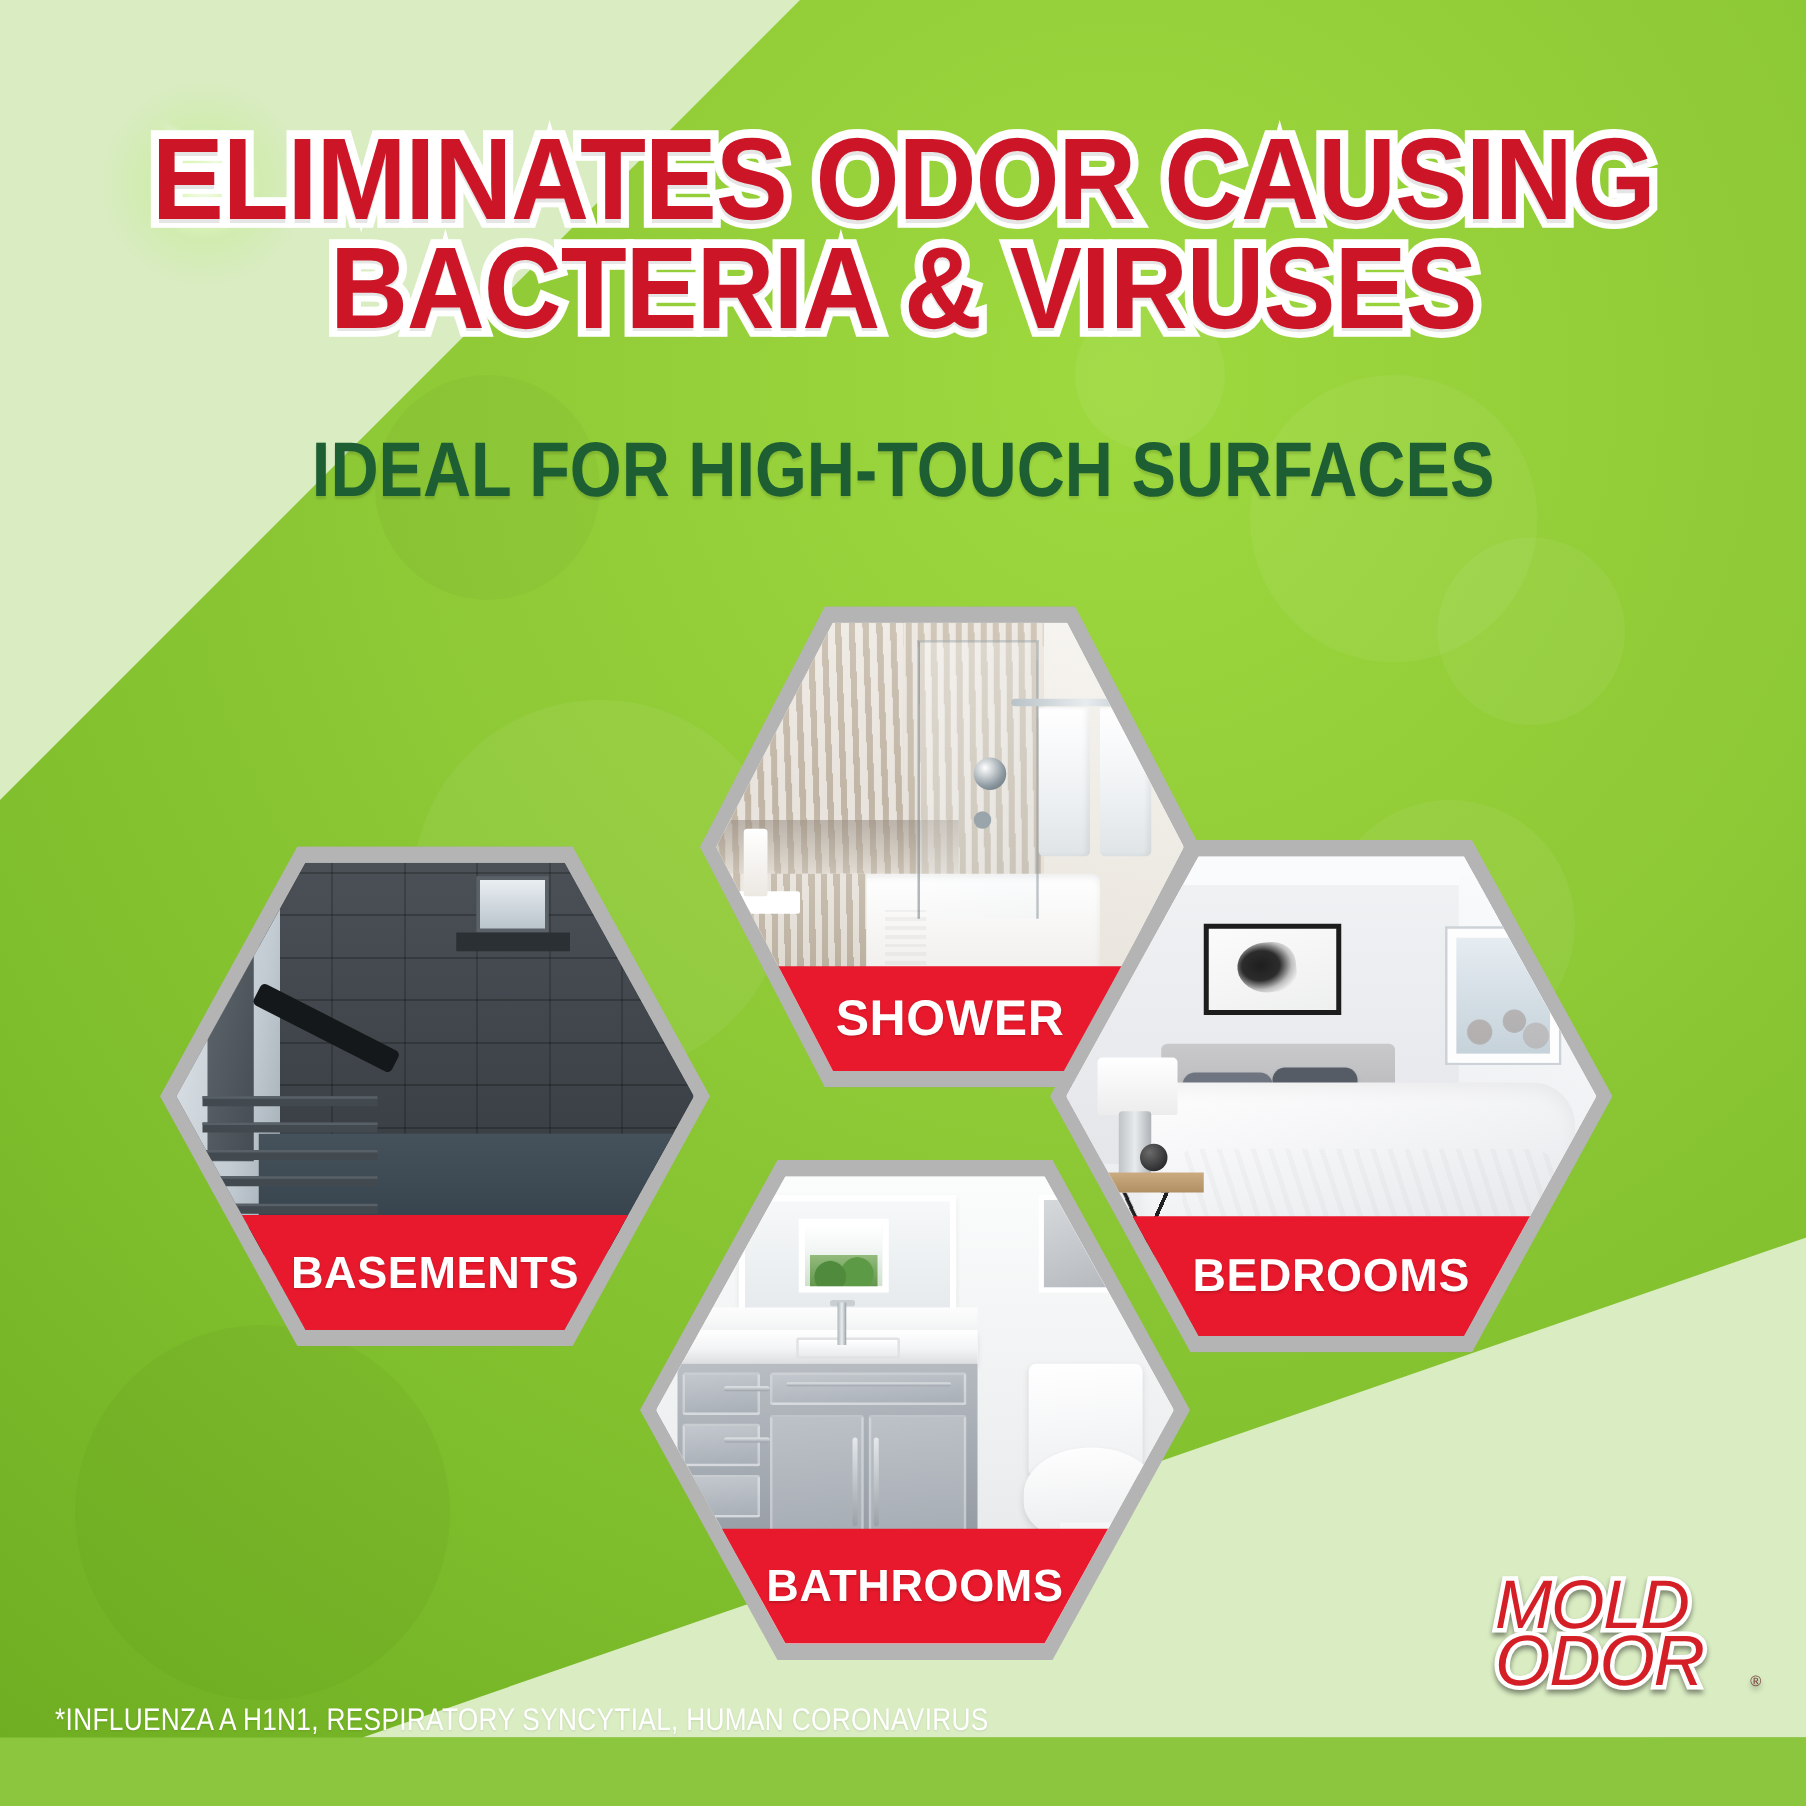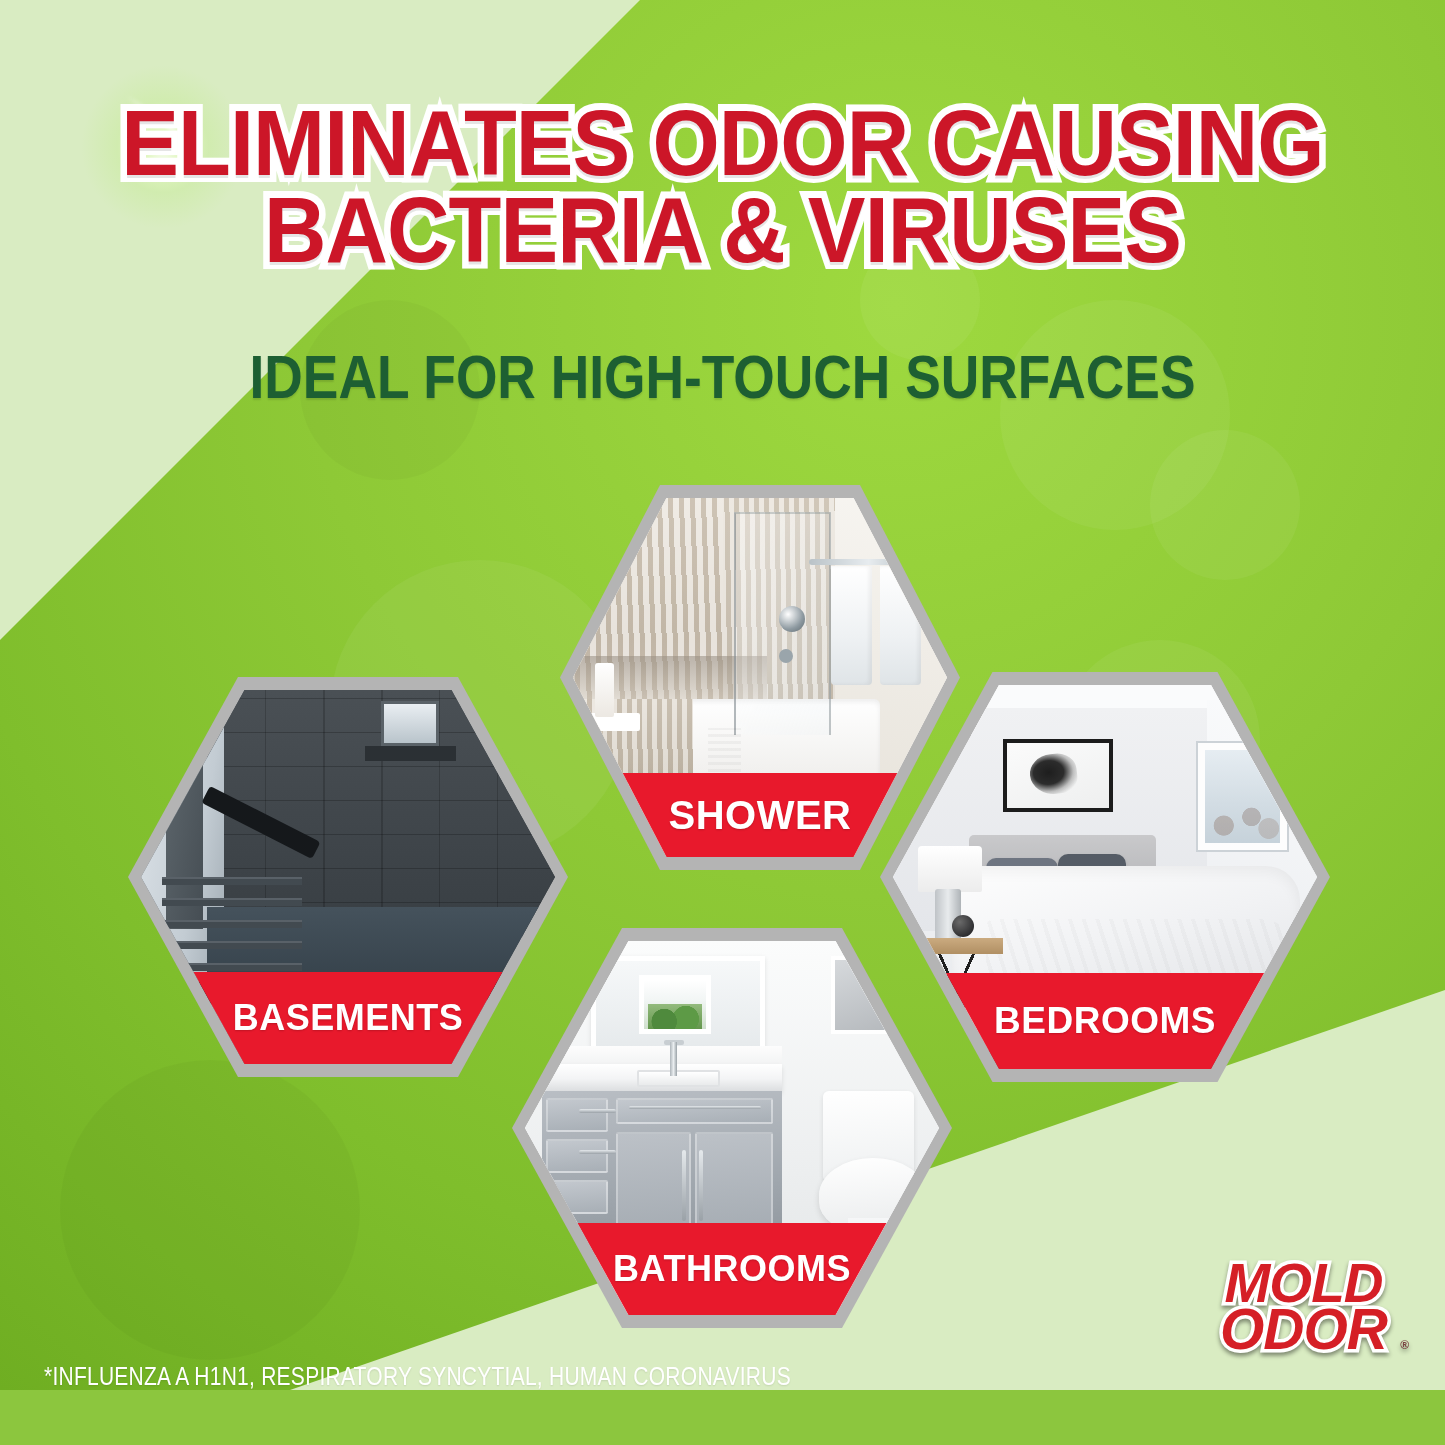--- a/index.html
+++ b/index.html
@@ -93,21 +93,21 @@
     font-weight:bold;
     text-align:center;
     letter-spacing:0.5px;
     display:flex; align-items:center; justify-content:center;
     text-shadow:0 1px 2px rgba(0,0,0,0.18);
   }
 
   
   #hex-basements{ left:128px; top:677px; width:440px; height:400px; }
   #hex-shower   { left:560px; top:485px; width:400px; height:385px; }
-  #hex-bedrooms { left:880px; top:672px; width:450px; height:410px; }
+  #hex-bedrooms { left:840px; top:672px; width:450px; height:410px; }
   #hex-bathrooms{ left:512px; top:928px; width:440px; height:400px; }
 
   #hex-basements .hex-label{ height:92px; font-size:36px; }
   #hex-shower    .hex-label{ height:84px; font-size:40px; }
   #hex-bedrooms  .hex-label{ height:96px; font-size:37px; }
   #hex-bathrooms .hex-label{ height:92px; font-size:36px;align-items:center; }
 
   
   
   .bs{ position:absolute; inset:0; background:linear-gradient(175deg,#3d4348 0%, #2f3539 55%, #3a4045 100%); }
@@ -294,22 +294,22 @@
     color:#ffffff;
     font-size:25px;
     font-weight:normal;
     letter-spacing:0.3px;
     transform:scaleX(0.84);
     transform-origin:left center;
     text-shadow:0 1px 2px rgba(0,0,0,0.10);
   }
   .logo{
     position:absolute; right:34px; bottom:36px;
-    width:215px; text-align:center;
-    font-weight:bold; font-style:italic;
+    width:215px; text-align:left;
+    font-weight:normal; font-style:italic;
     line-height:0.84;
     color:#d51f26;
     -webkit-text-stroke:7px #ffffff;
     paint-order:stroke fill;
     filter:drop-shadow(0 3px 2px rgba(0,0,0,0.42));
   }
   .logo .ln1{ display:block; font-size:55px; letter-spacing:-1px; }
   .logo .ln2{ display:block; font-size:57px; letter-spacing:-1px; }
   .logo .reg{ position:absolute; right:2px; bottom:4px; font-size:12px; -webkit-text-stroke:0; color:#7a4040; font-style:normal; }
 </style>

